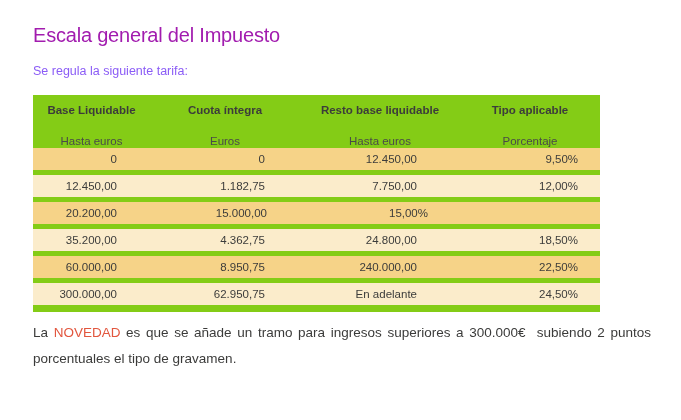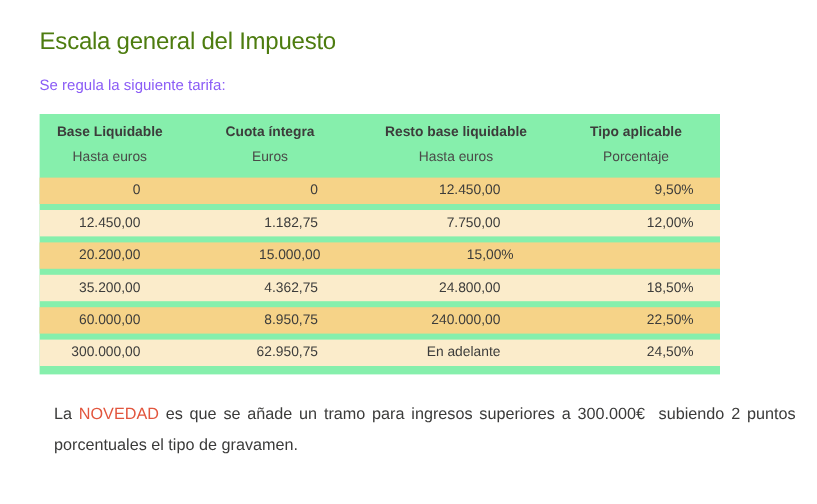--- a/index.html
+++ b/index.html
@@ -7,54 +7,54 @@
     width:681px; height:420px;
     background:#ffffff;
     font-family:"Liberation Sans", sans-serif;
     color:#3c3c3b;
     position:relative;
     overflow:hidden;
   }
   .title {
     position:absolute; left:33px; top:22px; margin:0;
     font-size:20px; font-weight:400; letter-spacing:-0.2px;
-    color:#4d7c0f; line-height:26px;
+    color:#a21caf; line-height:26px;
   }
   .intro {
     position:absolute; left:33px; top:64px; margin:0;
     font-size:12.5px; color:#8b5cf6;
   }
   .tariff {
     position:absolute; left:33px; top:95px;
     width:567px; height:217px;
-    background:#86efac;
+    background:#84cc16;
     box-sizing:border-box;
     padding-top:8px;
   }
   .thead { display:flex; height:45px; }
   .hcell { box-sizing:border-box; text-align:center; }
   .ht { font-size:11.5px; font-weight:bold; line-height:15px; color:#3c3c3b; }
-  .hs { font-size:11.5px; line-height:14px; margin-top:6px; color:#4a4a48; }
+  .hs { font-size:11.5px; line-height:14px; margin-top:16px; color:#4a4a48; }
   .trow {
     display:flex; height:22px; line-height:22px;
     margin-bottom:5px; font-size:11.5px;
   }
   .row-a { background:#f6d388; }
   .row-b { background:#fbeccb; }
   .cell { box-sizing:border-box; text-align:right; }
   .c0 { width:117px; }
   .c1 { width:150px; }
   .c2 { width:160px; }
   .c3 { width:140px; }
   .cell.c0 { padding-right:33px; }
   .cell.c1 { padding-right:35px; }
   .cell.c2 { padding-right:43px; }
   .cell.c3 { padding-right:22px; }
   .note {
-    position:absolute; left:33px; top:320px; margin:12px;
+    position:absolute; left:33px; top:320px; margin:0;
     width:618px; font-size:13.5px; line-height:26px;
     text-align:justify; color:#3b3b3a;
     hyphens:manual;
   }
   .note .accent { color:#e2563e; }
 </style>
 </head>
 <body>
 
 <div>

